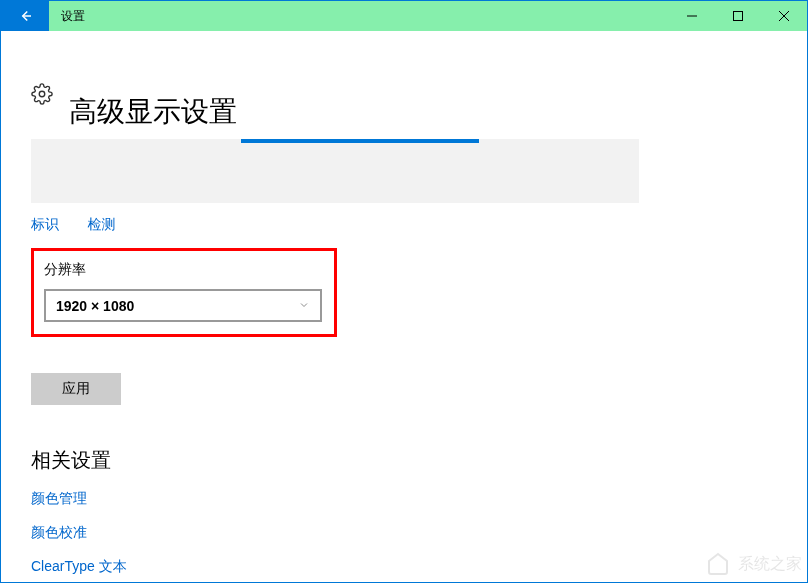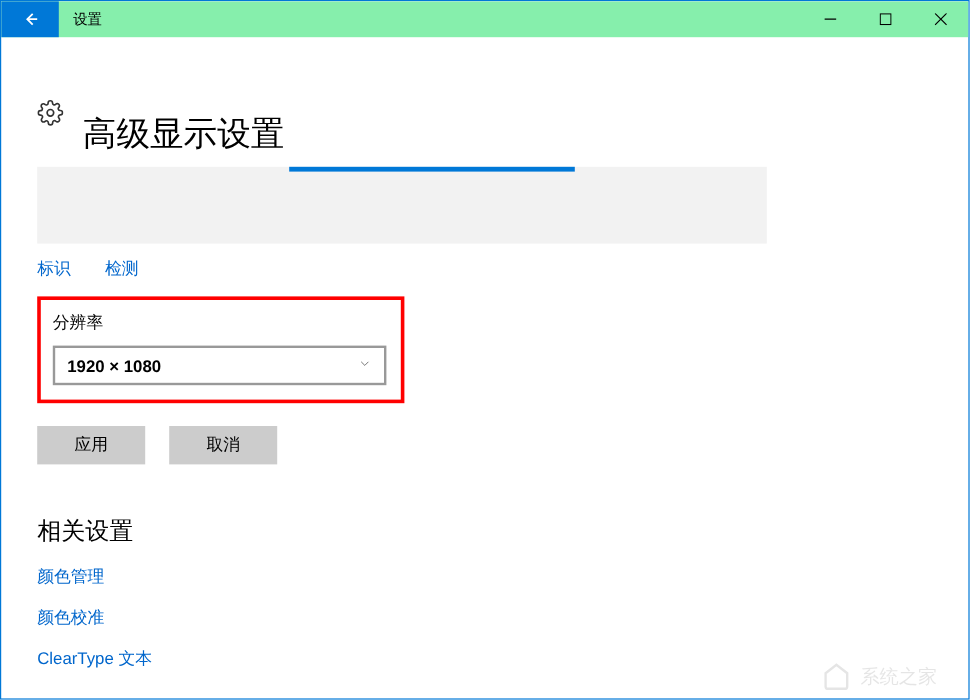--- a/index.html
+++ b/index.html
@@ -116,23 +116,24 @@
       font-weight: bold;
     }
     .dropdown-value {
       font-size: 14px;
       color: #000;
     }
     .chevron {
       color: #555;
     }
     .button-row {
-      margin-top: 19px;
-      display: flex;
-      gap: 20px;
+      margin-top: 36px;
+      display: flex;
+      gap: 36px;
+      justify-content: space-between;
     }
     .btn {
       width: 90px;
       height: 32px;
       background: #ccc;
       border: none;
       font-size: 14px;
       cursor: pointer;
       color: #000;
     }
@@ -145,21 +146,21 @@
     }
     .section-link {
       color: #0066cc;
       font-size: 14px;
       cursor: pointer;
       display: block;
       margin-bottom: 16px;
     }
     .watermark {
       position: absolute;
-      right: 26px;
+      right: 5px;
       bottom: 6px;
       font-size: 16px;
       color: rgba(0,0,0,0.1);
       pointer-events: none;
       display: flex;
       align-items: center;
       gap: 6px;
     }
   </style>
 </head>
@@ -220,21 +221,20 @@
       <span class="chevron">
         <svg width="12" height="12" viewBox="0 0 24 24" fill="none" stroke="#666" stroke-width="1.5">
             <polyline points="6 9 12 15 18 9"></polyline>
           </svg>
       </span>
     </div>
   </div>
 
   <div class="button-row">
     <button class="btn">应用</button>
-    <button class="btn">取消</button>
   </div>
 
   <h2 class="section-title">相关设置</h2>
   <a class="section-link">颜色管理</a>
   <a class="section-link">颜色校准</a>
 
   <a class="section-link">ClearType 文本</a>
 </div>
 
 <div class="watermark">

